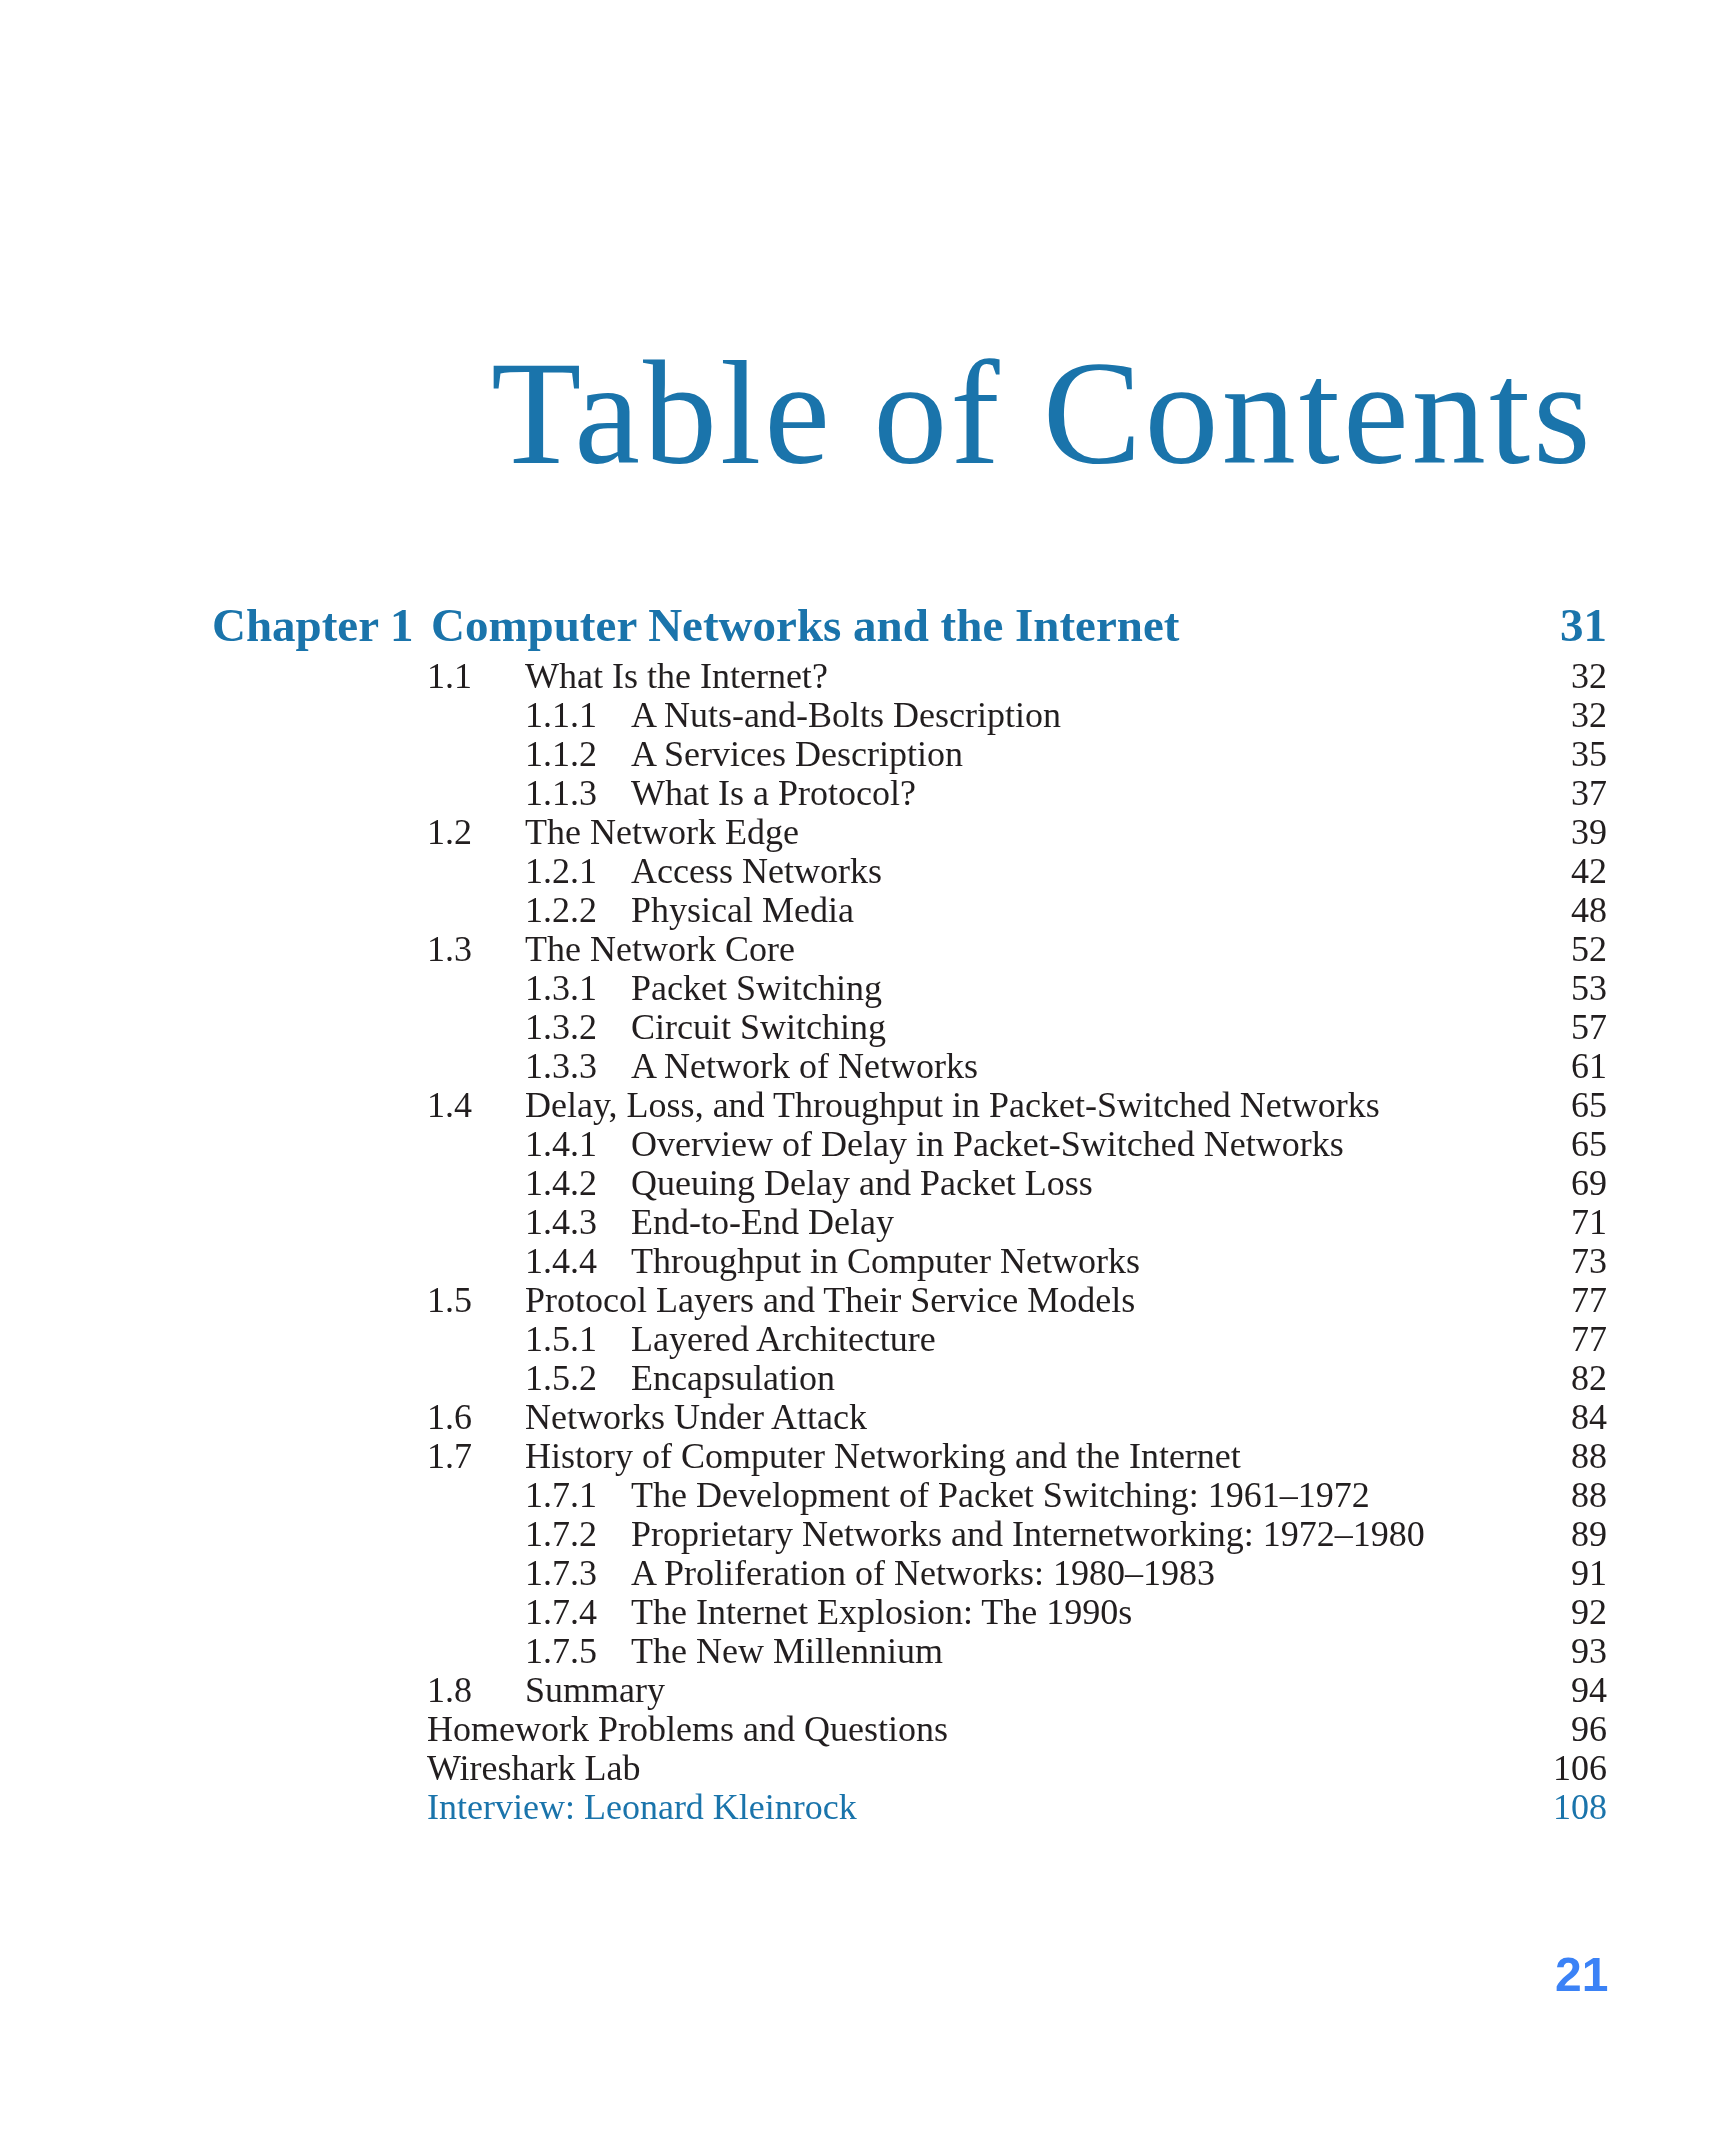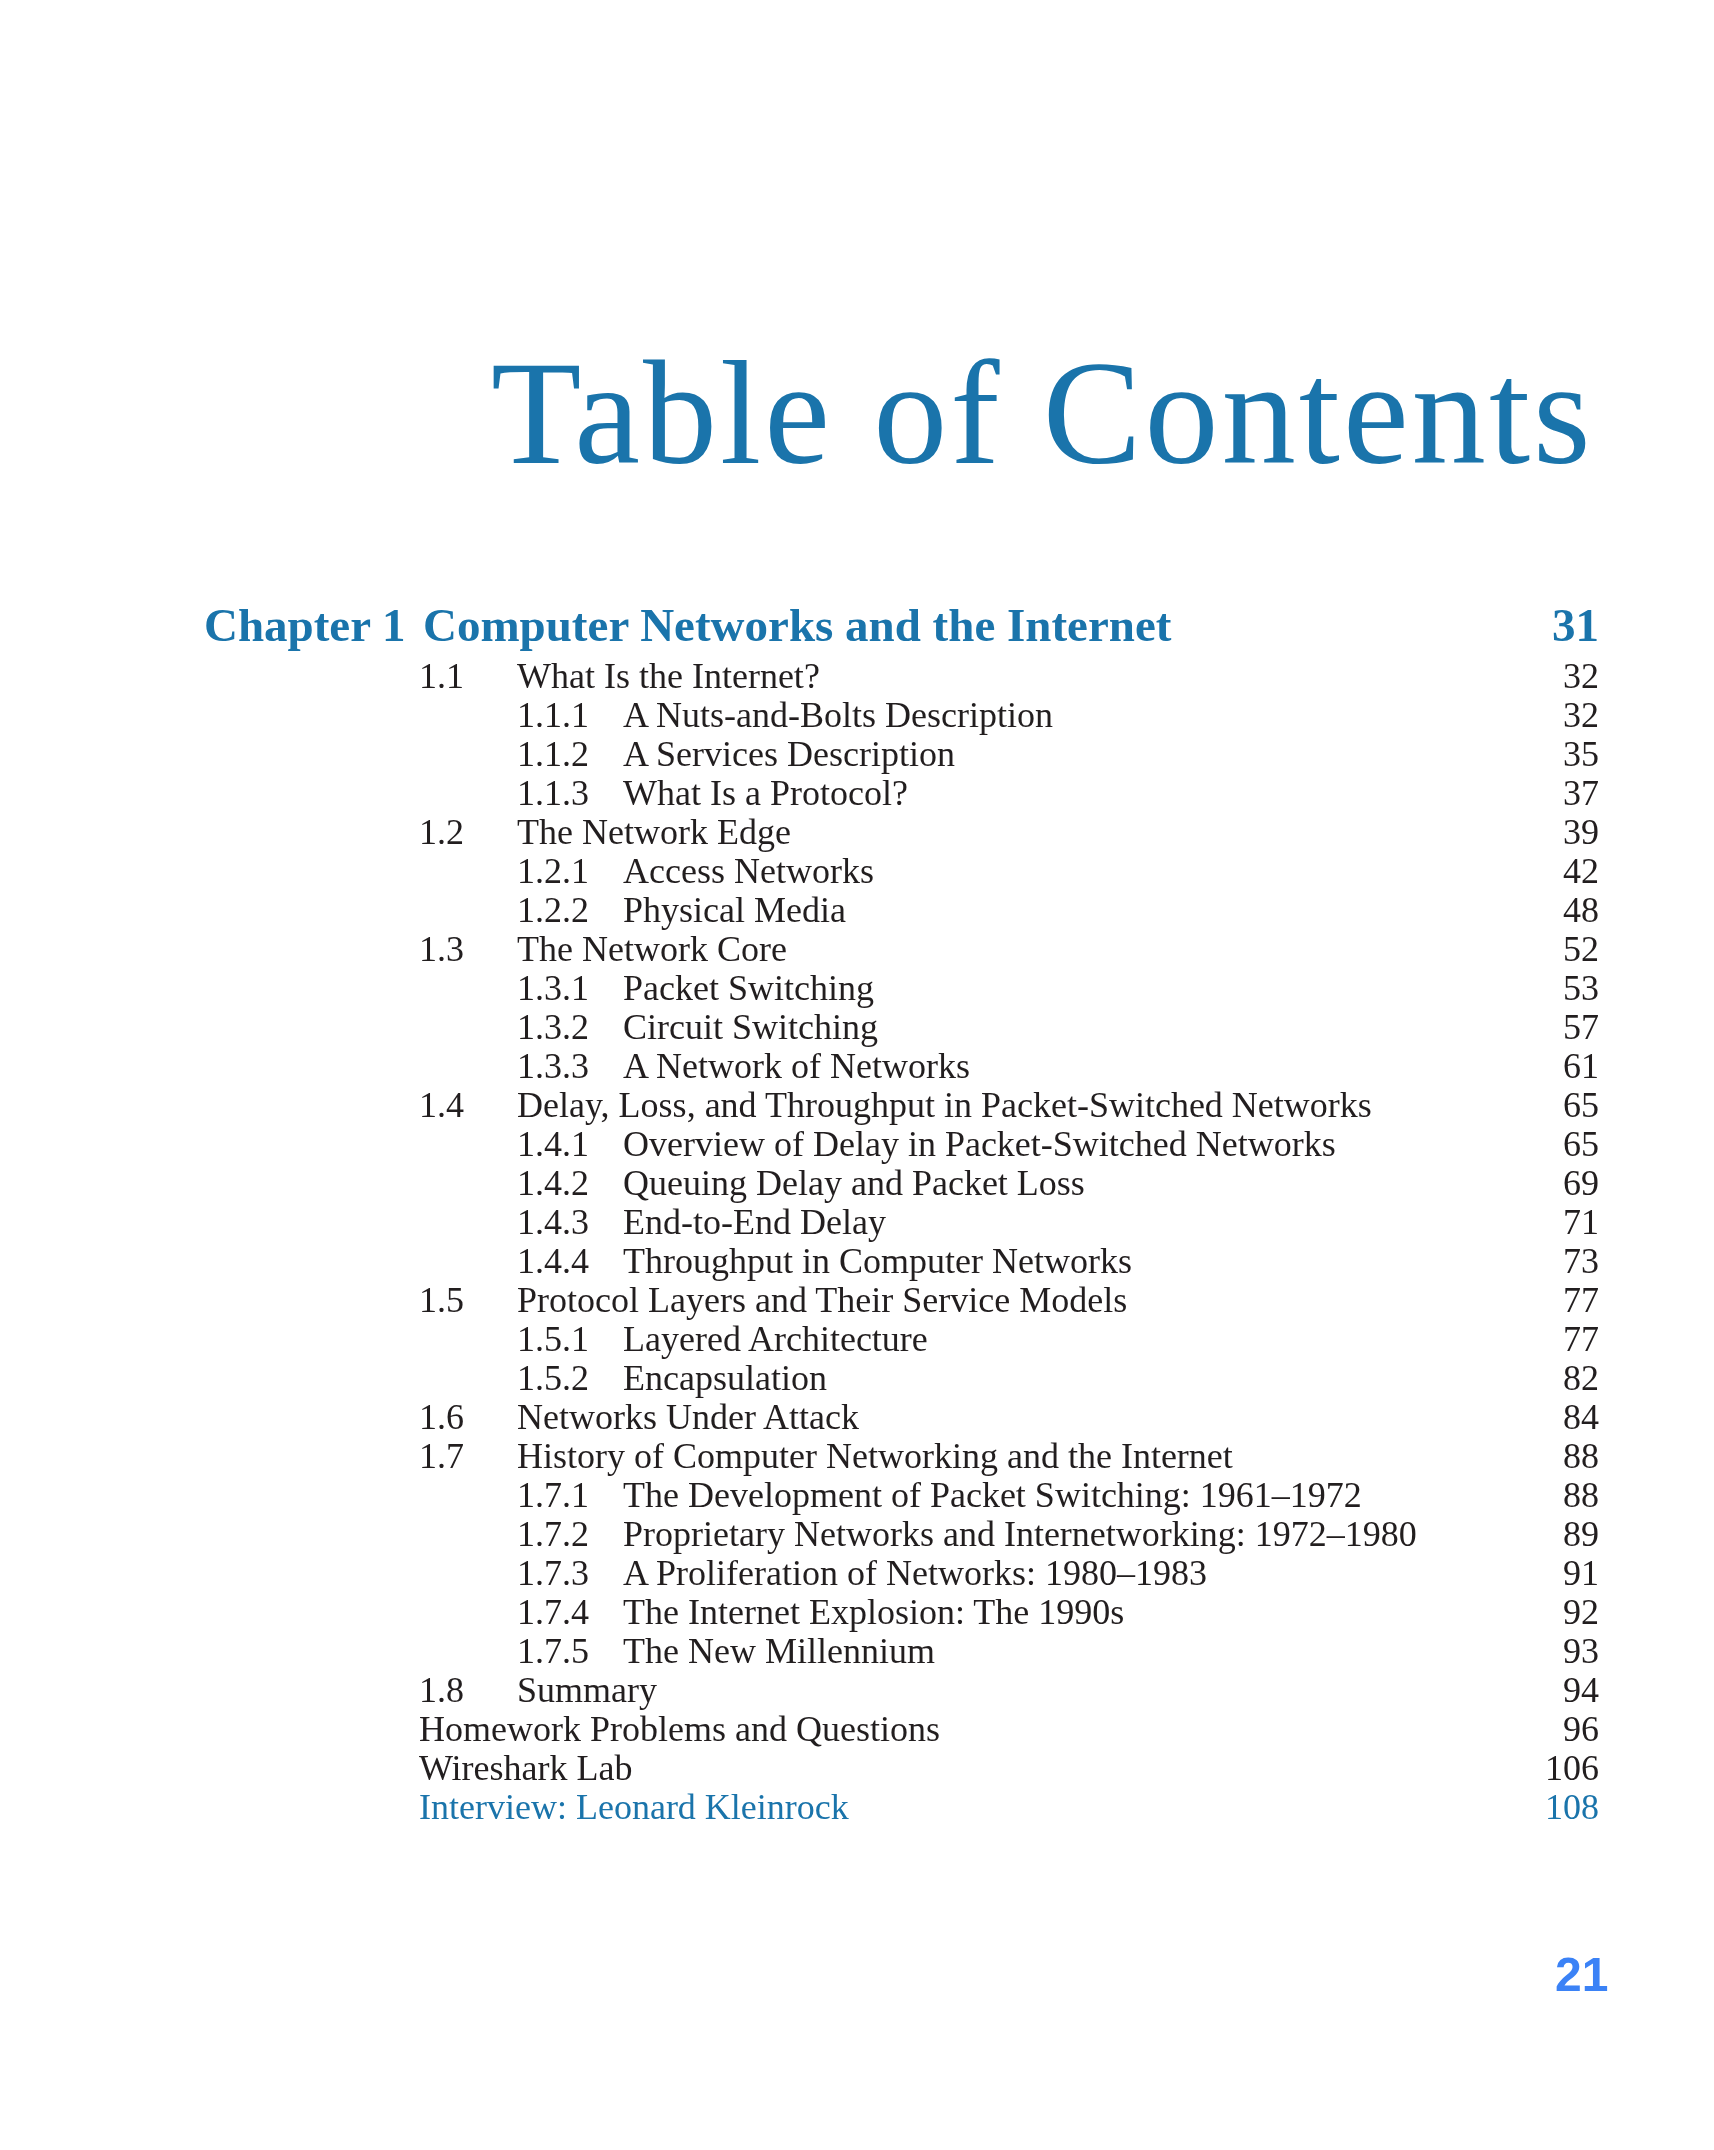--- a/index.html
+++ b/index.html
@@ -17,21 +17,21 @@
     left:491px;
     font-size:148px;
     line-height:1;
     letter-spacing:3.1px;
     color:#1A74AB;
     white-space:nowrap;
     font-weight:normal;
   }
   .toc{
     position:absolute;
-    left:0;
+    left:8px;
     top:606px;
     width:1599px;
   }
   .row{
     position:relative;
     height:39px;
     line-height:39px;
     white-space:nowrap;
     font-size:36px;
     color:#221E1F;

